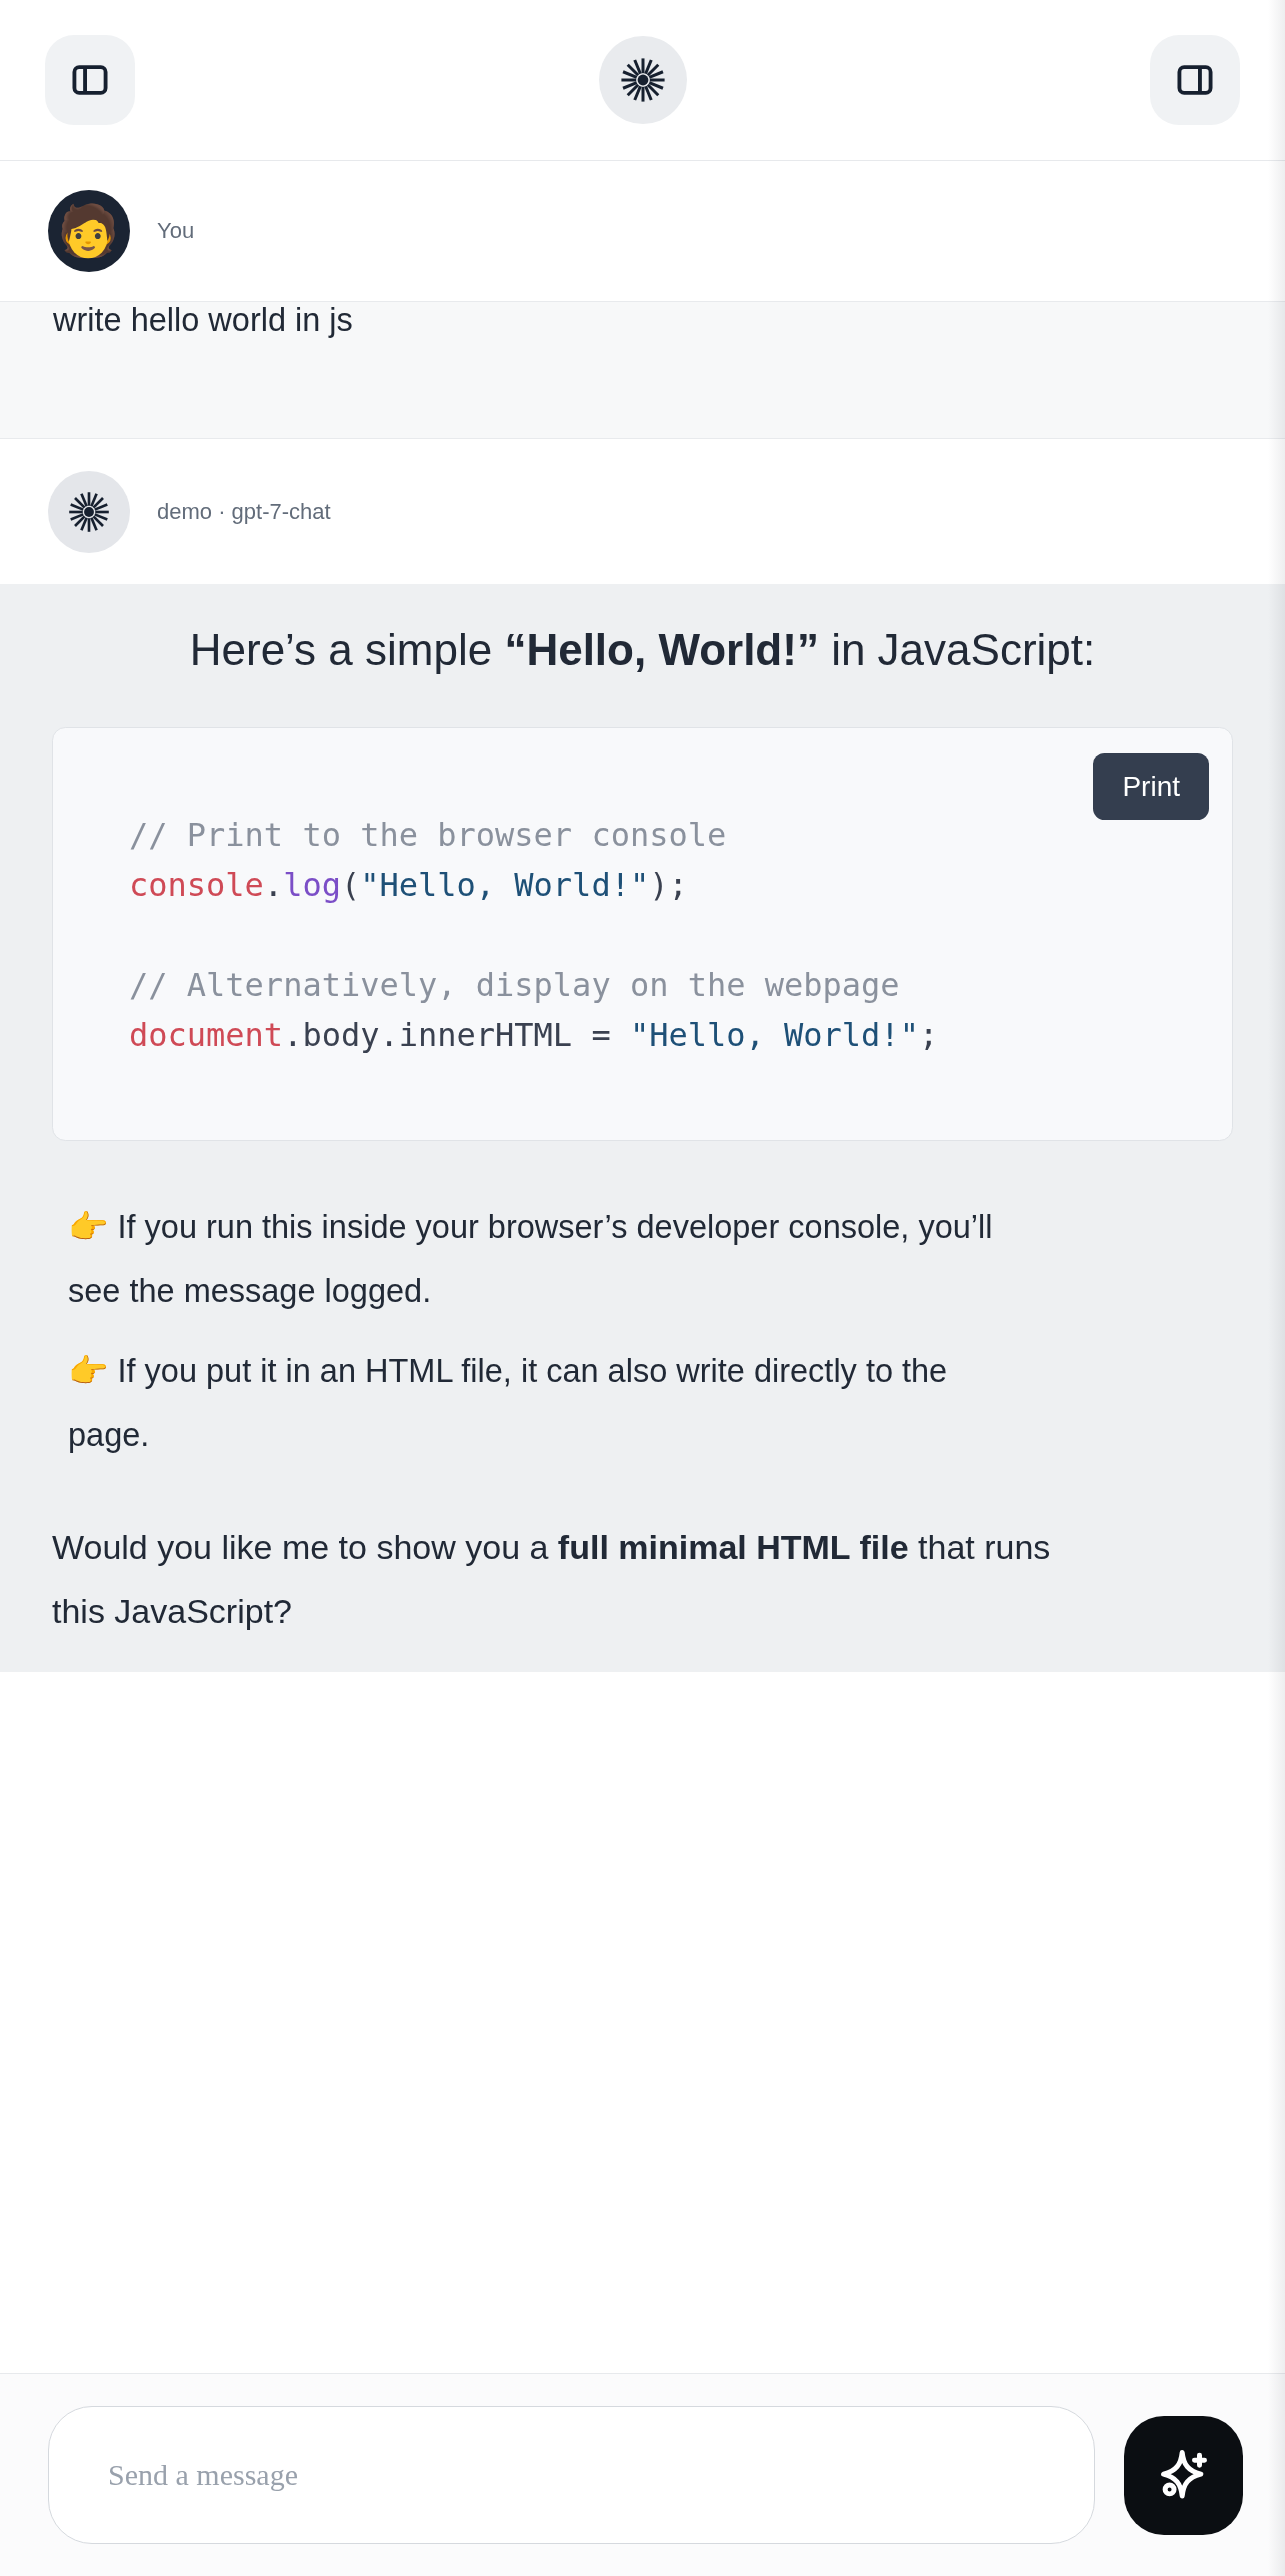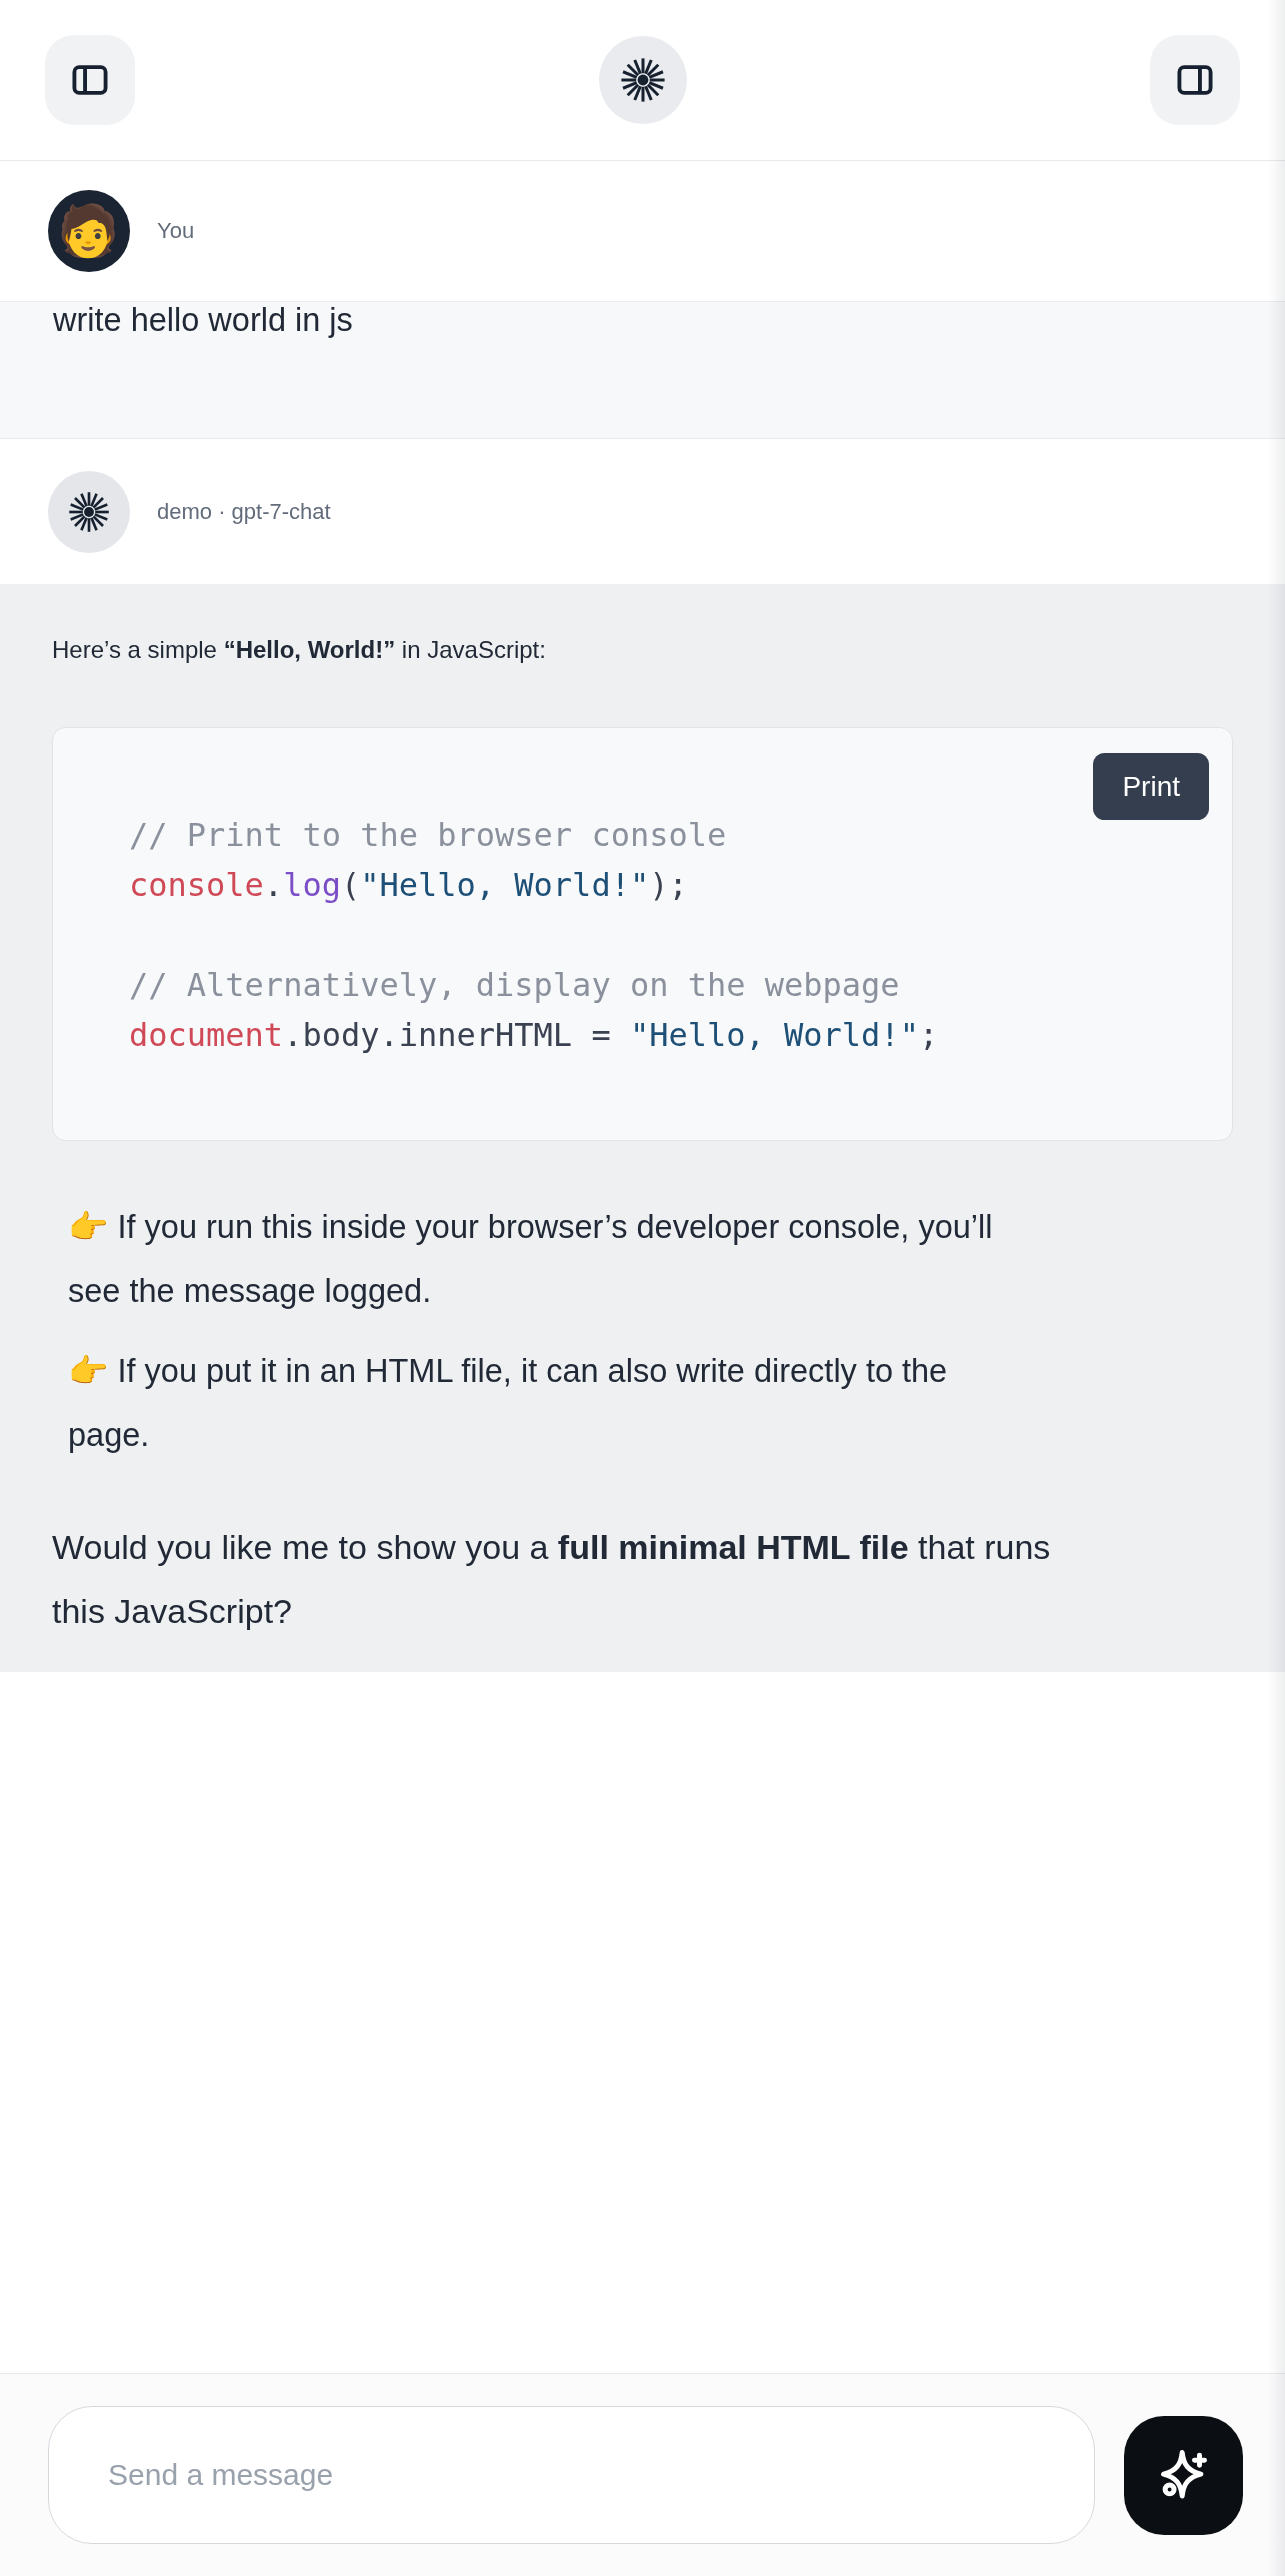--- a/index.html
+++ b/index.html
@@ -45,21 +45,21 @@
     height:138px;display:flex;
     padding:0 53px;box-sizing:border-box;
     font-size:32.5px;color:var(--text-dark);
   }
   
   .assistant{
     background:var(--assistant-bg);
     padding:44px 52px 29px 52px;
     box-sizing:border-box;
   }
-  .intro{margin:0 0 55px 0;font-size:24px;line-height:44px;color:var(--text-dark);}
+  .intro{margin:0 0 55px 0;font-size:44px;line-height:44px;color:var(--text-dark);text-align:center;}
   .intro strong,.question strong{font-weight:700;}
   .codeblock{
     position:relative;
     background:var(--code-bg);
     border:1.4px solid var(--code-border);
     border-radius:13.4px;
     padding:82px 29px 80px 76px;
     box-sizing:border-box;
     margin:0 0 54px 0;
   }
@@ -88,21 +88,21 @@
     border-top:1px solid var(--divider);
     display:flex;align-items:center;
     padding:0 42px 0 48px;gap:29px;
     box-sizing:border-box;
   }
   .msg-input{
     flex:1 1 auto;height:138px;
     border:1.4px solid var(--input-border);
     border-radius:44px;background:#ffffff;
     padding:0 59px;font-size:30px;
-    font-family:Liberation Sans, sans-serif;
+    font-family:Liberation Serif, serif;
     color:var(--text-dark);outline:none;
     box-sizing:border-box;min-width:0;
   }
   .msg-input::placeholder{color:var(--placeholder-gray);}
   .send{
     flex:0 0 auto;width:119px;height:119px;border-radius:40px;
     background:var(--send-bg);border:none;cursor:pointer;
     display:flex;align-items:center;justify-content:center;
   }
   .sparkle-svg{width:63px;height:63px;stroke:#ffffff;fill:none;stroke-width:1.9;stroke-linecap:round;stroke-linejoin:round;}

